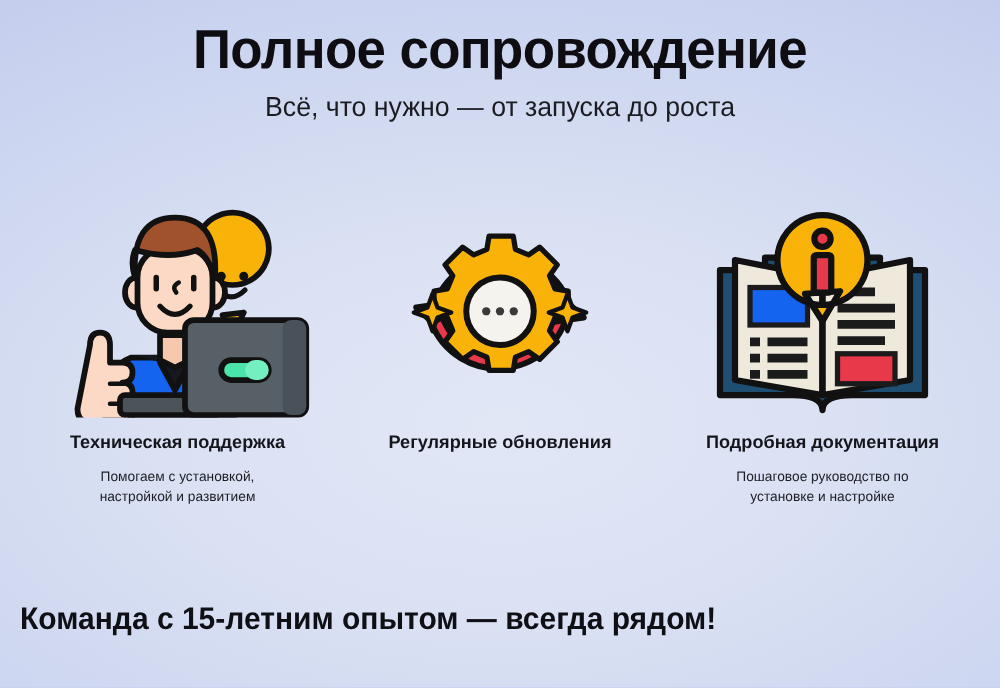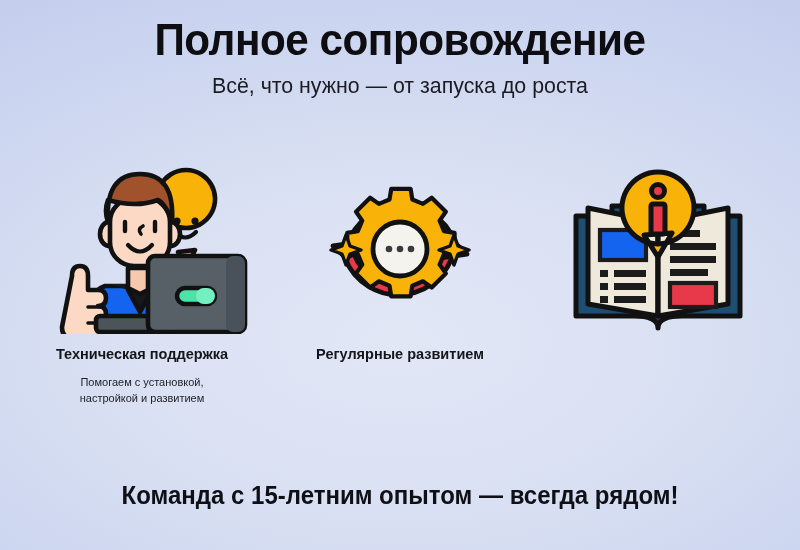--- a/index.html
+++ b/index.html
@@ -91,21 +91,20 @@
     max-width: 230px;
     white-space: pre-line;
   }
 
   
   .footer {
     position: absolute;
     bottom: 40px;
     left: 0;
     width: 800px;
-    text-align: center;
   }
   .footer-text {
     font-size: 25px;
     font-weight: 700;
     color: #0f1016;
     white-space: nowrap;
     transform: scaleX(0.96);
   }
 </style>
 </head>
@@ -194,21 +193,21 @@
           <circle cx="84" cy="85" r="3.3" fill="#3a3a3a"></circle>
           <circle cx="95" cy="85" r="3.3" fill="#3a3a3a"></circle>
           <circle cx="106" cy="85" r="3.3" fill="#3a3a3a"></circle>
 
           <g stroke="#111111" stroke-width="3.4" stroke-linejoin="round" fill="#F9B208">
             <path d="M33 82 l4 -11 l4 11 l11 4 l-11 4 l-4 11 l-4 -11 l-11 -4 z" transform="translate(4,0)"></path>
             <path d="M149 82 l4 -11 l4 11 l11 4 l-11 4 l-4 11 l-4 -11 l-11 -4 z" transform="translate(-4,0)"></path>
           </g>
         </svg>
       </div>
-      <div class="col-title">Регулярные развитием</div>
+      <div class="col-title">Регулярные обновления</div>
     </div>
 
     <div class="col">
       <div class="art">
         <svg width="200" height="170" viewBox="0 0 200 170" xmlns="http://www.w3.org/2000/svg">
           <g stroke="#111111" stroke-width="5" stroke-linejoin="round" stroke-linecap="round">
 
             <path d="M18 52 l36 0 l0 -10 l92 0 l0 10 l36 0 l0 100 l-58 0 q-24 0 -24 12 q0 -12 -24 -12 l-58 0 z" fill="#1E4F72"></path>
 
             <path d="M30 44 l70 14 l0 94 l-70 -12 z" fill="#EFE9DC"></path>
@@ -236,20 +235,23 @@
             <rect x="112" y="119" width="46" height="24" fill="#E8394A" stroke="#1b1b1b" stroke-width="4.2"></rect>
           </g>
 
           <g stroke="#111111" stroke-width="5" stroke-linejoin="round">
             <path d="M100 8 a36 36 0 1 1 -0.1 0 z M86 71 l14 22 l14 -24 z" fill="#F9B208"></path>
             <circle cx="100" cy="27" r="6.5" fill="#E8394A"></circle>
             <rect x="93" y="40" width="14" height="30" rx="2" fill="#E8394A"></rect>
           </g>
         </svg>
       </div>
+      <div class="col-title">Подробная документация</div>
+      <div class="col-desc">Пошаговое руководство  по
+установке и настройке</div>
     </div>
 
   </div>
 
   <div class="footer">
     <div class="footer-text">Команда с 15-летним опытом — всегда рядом!</div>
   </div>
 
 </div>
 

